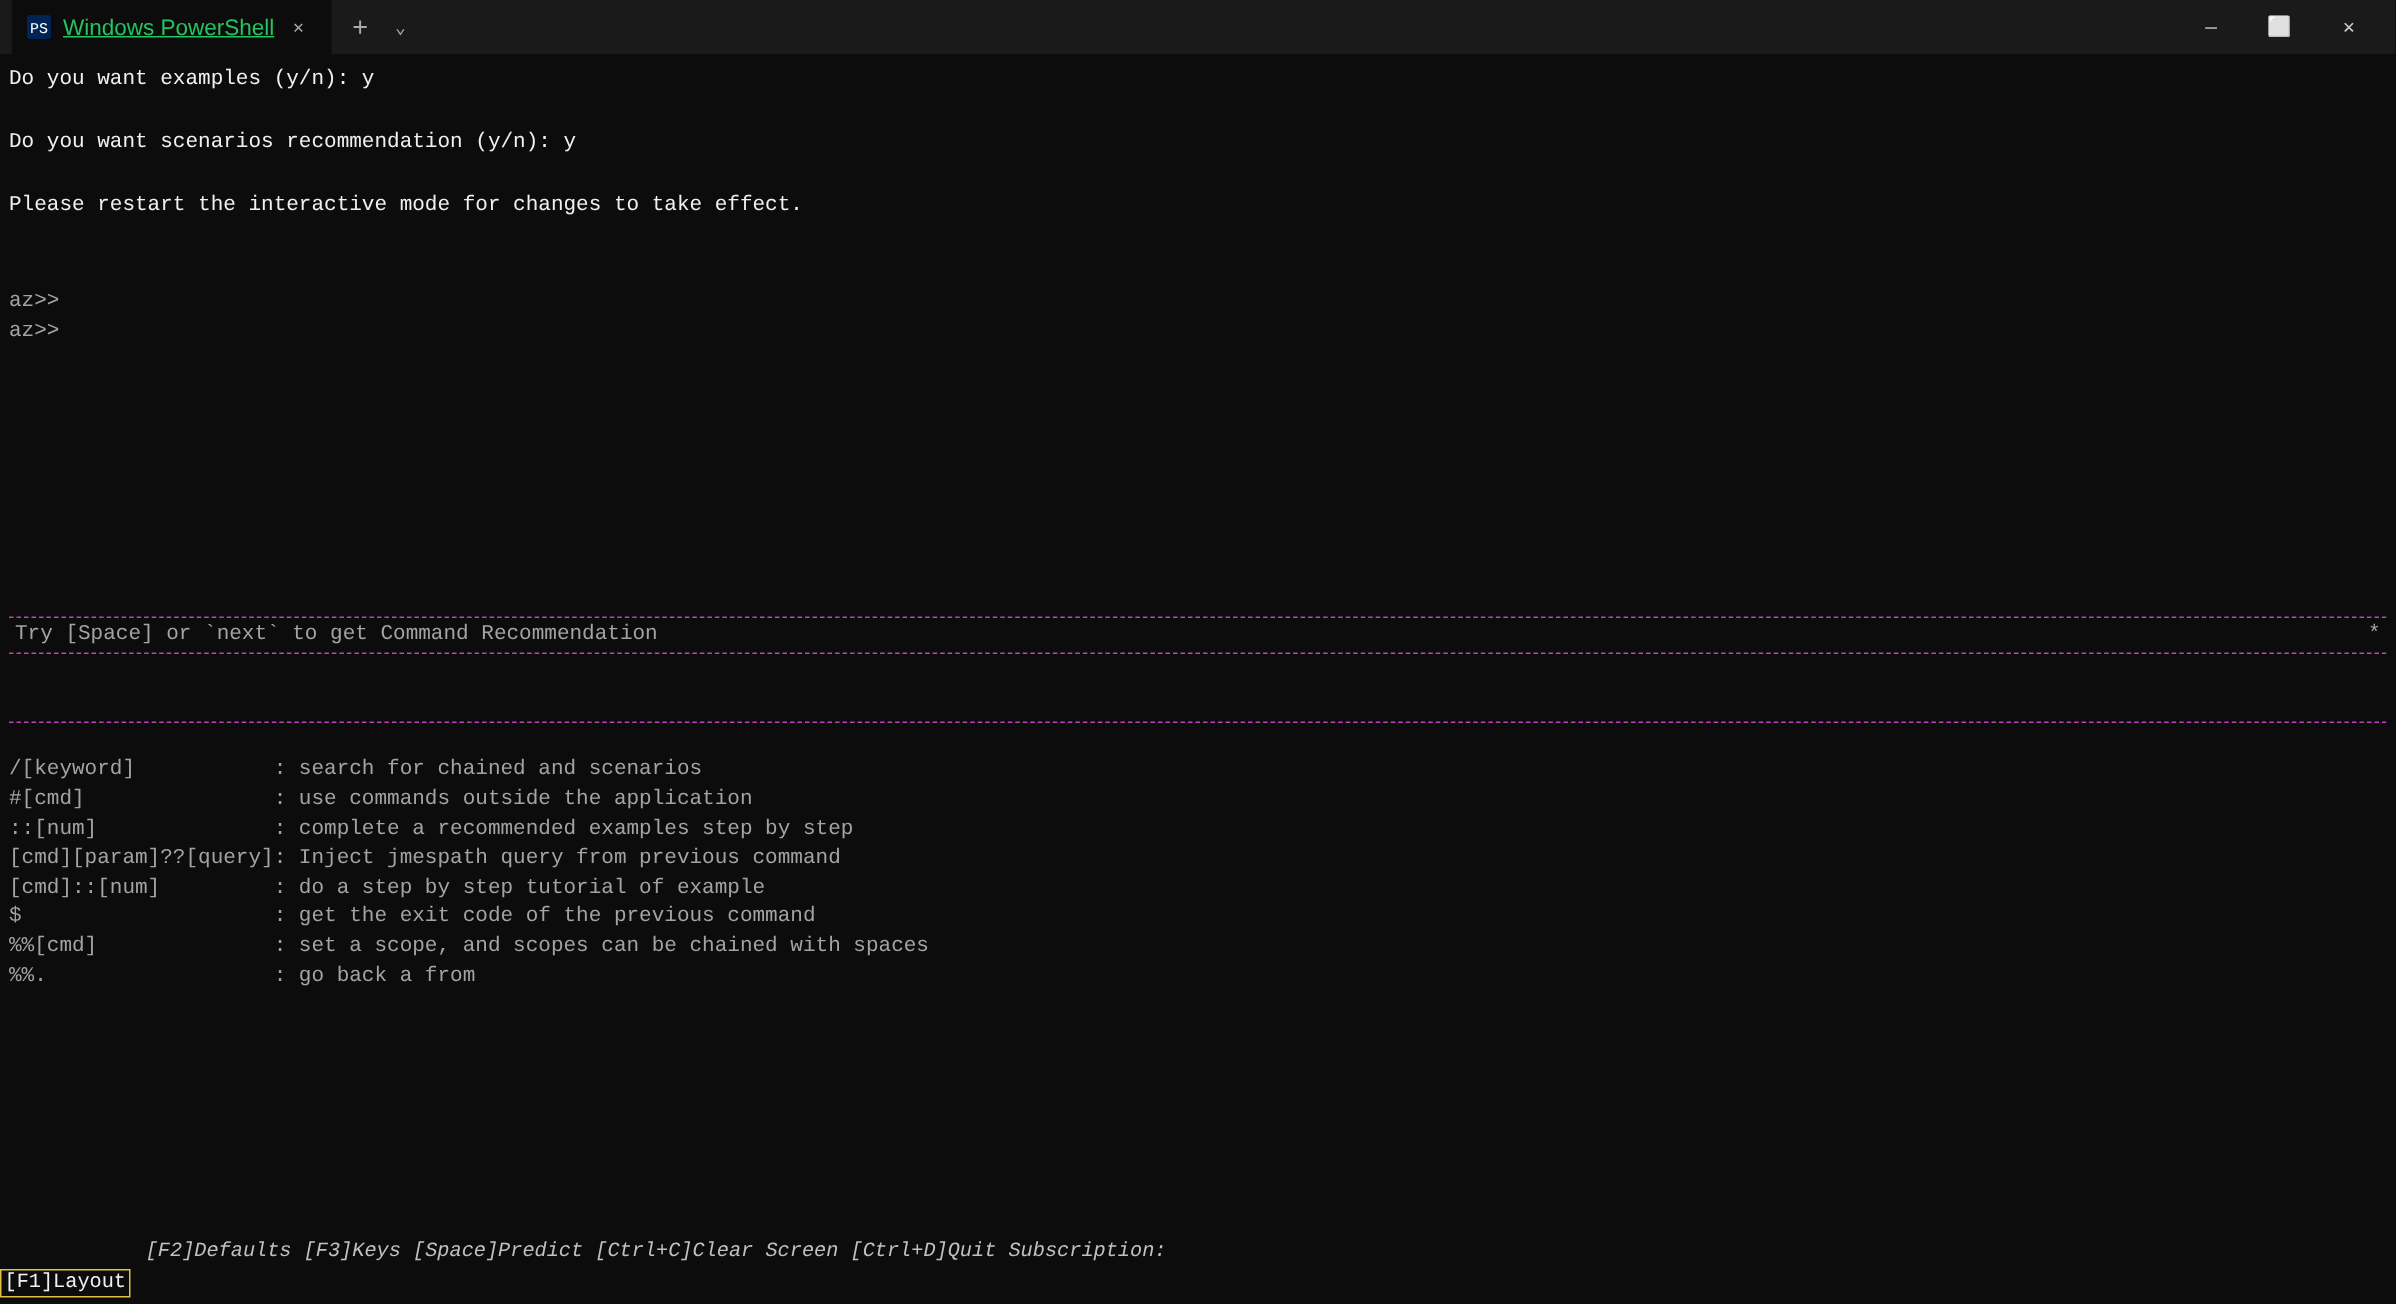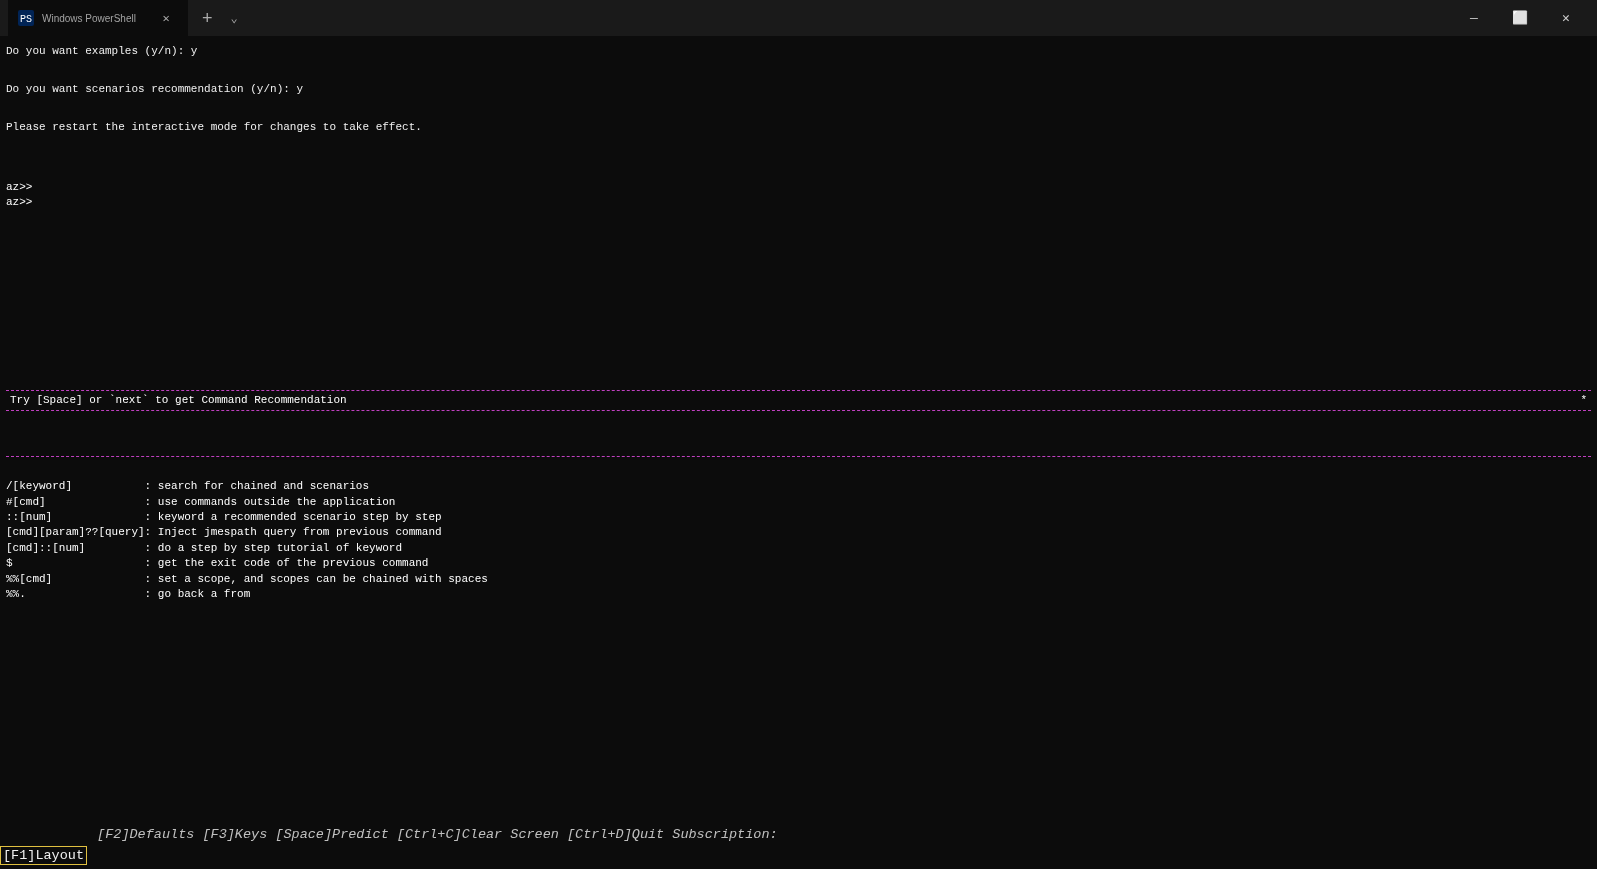--- a/index.html
+++ b/index.html
@@ -36,23 +36,24 @@
       height: 49px;
     }
 
     .titlebar-tab-icon {
       width: 16px;
       height: 16px;
       flex-shrink: 0;
     }
 
     .titlebar-tab-label {
-      color: #a3a3a3;
-      font-size: 10px;
+      color: #22c55e;
+      font-size: 15px;
       font-family: 'Segoe UI', sans-serif;
+      text-decoration: underline;
     }
 
     .titlebar-tab-close {
       color: #aaa;
       font-size: 12px;
       margin-left: auto;
       cursor: pointer;
       display: flex;
       align-items: center;
       justify-content: center;
@@ -104,27 +105,27 @@
       display: flex;
       flex-direction: column;
     }
 
     .terminal-output {
       flex: 1;
       overflow: hidden;
     }
 
     .line {
-      font-size: 11px;
+      font-size: 14px;
       line-height: 1.4;
       white-space: pre;
     }
 
     .line-white { color: #f0f0f0; }
-    .line-cyan  { color: #ffffff; }
+    .line-cyan  { color: #a3a3a3; }
     .line-empty { height: 1.4em; }
 
     
     .dashed-line {
       border: none;
       border-top: 1px dashed #c040c0;
       margin: 0;
     }
 
     
@@ -223,23 +224,23 @@
 
     <div class="line-empty"></div>
     <div class="line-empty"></div>
 
     <hr class="dashed-line">
 
     <div class="line-empty"></div>
 
     <div class="line line-cyan">/[keyword]           : search for chained and scenarios</div>
     <div class="line line-cyan">#[cmd]               : use commands outside the application</div>
-    <div class="line line-cyan">::[num]              : keyword a recommended scenario step by step</div>
+    <div class="line line-cyan">::[num]              : complete a recommended examples step by step</div>
     <div class="line line-cyan">[cmd][param]??[query]: Inject jmespath query from previous command</div>
-    <div class="line line-cyan">[cmd]::[num]         : do a step by step tutorial of keyword</div>
+    <div class="line line-cyan">[cmd]::[num]         : do a step by step tutorial of example</div>
     <div class="line line-cyan">$                    : get the exit code of the previous command</div>
     <div class="line line-cyan">%%[cmd]              : set a scope, and scopes can be chained with spaces</div>
     <div class="line line-cyan">%%.                  : go back a from</div>
 
   </div>
 </div>
 
 <div class="statusbar">
   <span class="status-key status-f1">[F1]Layout</span>
   <span class="status-key status-other"> [F2]Defaults [F3]Keys [Space]Predict [Ctrl+C]Clear Screen [Ctrl+D]Quit Subscription:</span>

